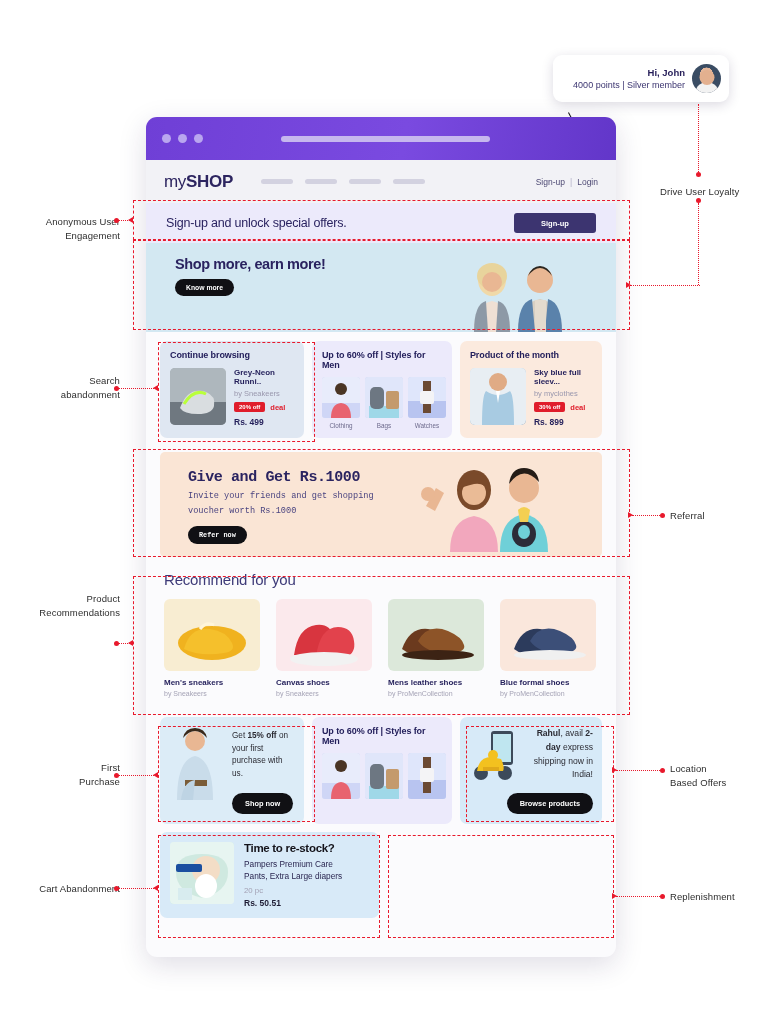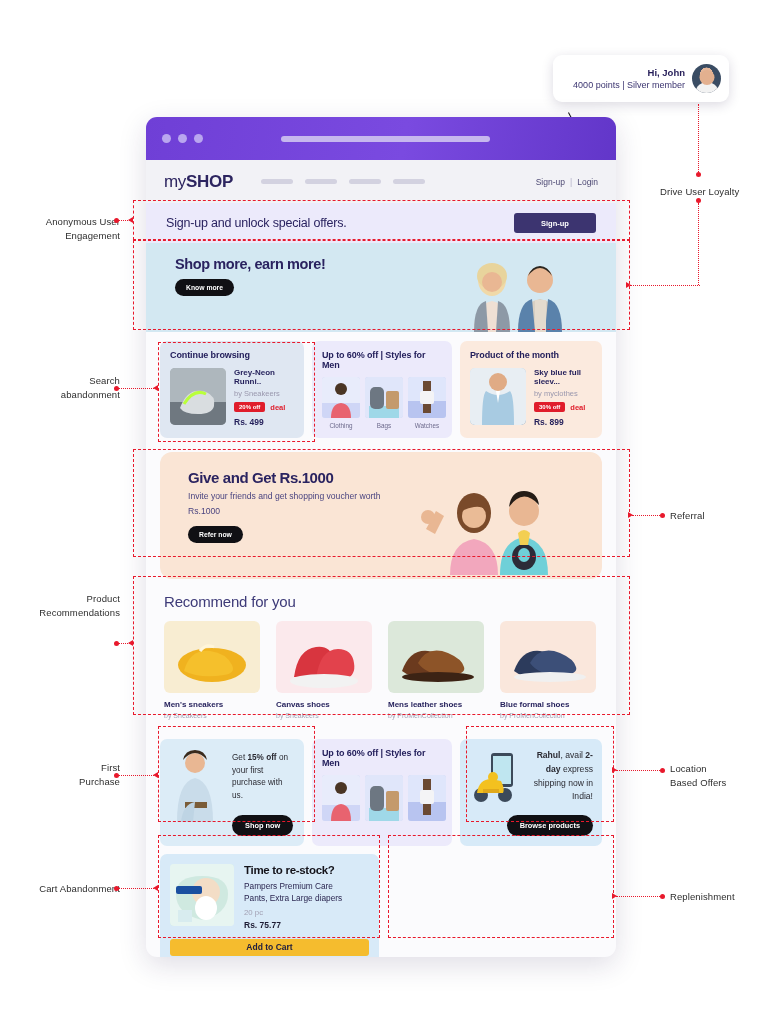--- a/index.html
+++ b/index.html
@@ -155,22 +155,22 @@
   .deal-txt { font-size:7.5px; color:#e01d2b; font-weight:bold;}
   .price { font-size: 8.5px; font-weight:bold; color:#231f5a; margin-top:5px;}
 
   .tiles { display:flex; gap:5px; margin-top: 7px; }
   .tile { width: 38px; }
   .tile .img { height: 41px; border-radius: 3px; background:#cfd4f5; position:relative; overflow:hidden;}
   .tile .cap { font-size: 6.3px; color:#6d6a8c; text-align:center; margin-top:4px;}
 
   
   .referral {
-    margin: 5px 14px 0; height: 127px; background: #fae5d5;
-    border-radius: 12px; position: relative; overflow: hidden; padding: 17px 0 0 28px;
+    margin: 5px 14px 0; height: 105px; background: #fae5d5;
+    border-radius: 5px; position: relative; overflow: hidden; padding: 17px 0 0 28px; font-family: Liberation Mono, monospace;
   }
   .referral h2 { font-size: 15px; color:#2a2360; letter-spacing:-.4px;}
   .referral p  { font-size: 8.6px; color:#4a4480; line-height:1.75; margin-top:3px; max-width: 220px;}
 
   
   .recommend { padding: 14px 18px 12px; background:#fbfbfd; }
   .recommend h3 { font-size: 15px; color:#3d3a78; font-weight: normal; letter-spacing:-.2px;}
   .recgrid { display:flex; gap: 16px; margin-top: 11px;}
   .recitem { width: 96px; }
   .recimg { height: 72px; border-radius: 6px; position:relative; overflow:hidden; }
@@ -522,24 +522,23 @@
               <ellipse cx="36" cy="44" rx="11" ry="12" fill="#fff"></ellipse>
               <rect x="6" y="22" width="26" height="8" rx="2" fill="#1a4fa0"></rect>
               <rect x="8" y="46" width="14" height="12" fill="#d8ecef"></rect>
             </svg>
         </div>
         <div>
           <div style="font-size:11.5px;font-weight:bold;color:#14131a;letter-spacing:-.3px">Time to re-stock?</div>
           <div style="font-size:8.3px;color:#2a2650;margin-top:4px;line-height:1.5">Pampers Premium Care</div>
           <div style="font-size:8.3px;color:#2a2650;line-height:1.5">Pants, Extra Large diapers</div>
           <div style="font-size:7.8px;color:#a3a1b4;margin-top:3px">20 pc</div>
-          <div style="font-size:8.5px;font-weight:bold;color:#1d1b33;margin-top:3px">Rs. 75.77</div>
-        </div>
-      </div>
-      <div class="btn-cart">Add to Cart</div>
+          <div style="font-size:8.5px;font-weight:bold;color:#1d1b33;margin-top:3px">Rs. 50.51</div>
+        </div>
+      </div>
     </div>
   </div>
 
 </div>
 
 <div class="dash" style="left:133px;top:200px;width:497px;height:40px"></div>
 <div class="dash" style="left:133px;top:240px;width:497px;height:90px"></div>
 <div class="dash" style="left:158px;top:342px;width:157px;height:100px"></div>
 <div class="dash" style="left:133px;top:449px;width:497px;height:108px"></div>
 <div class="dash" style="left:133px;top:576px;width:497px;height:139px"></div>

